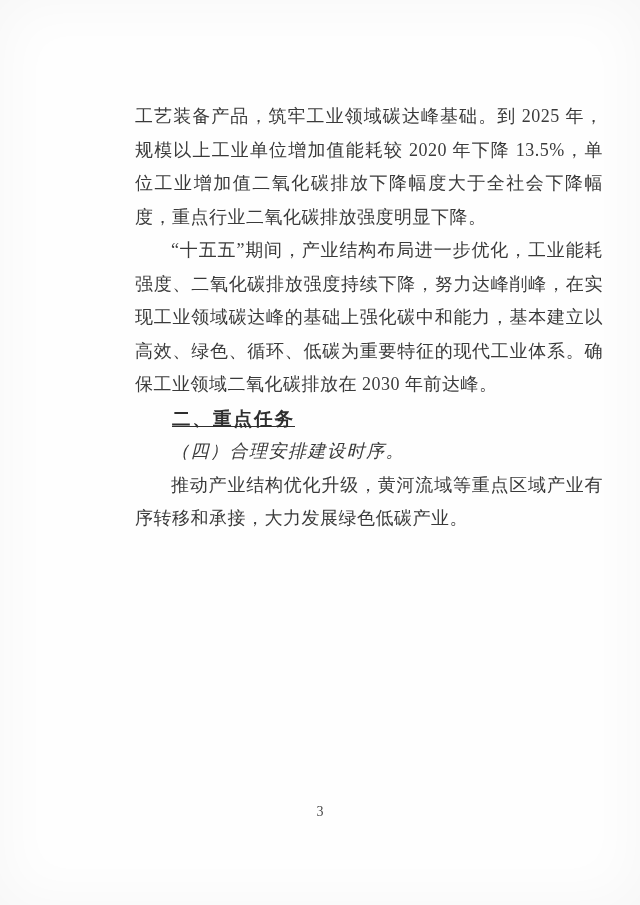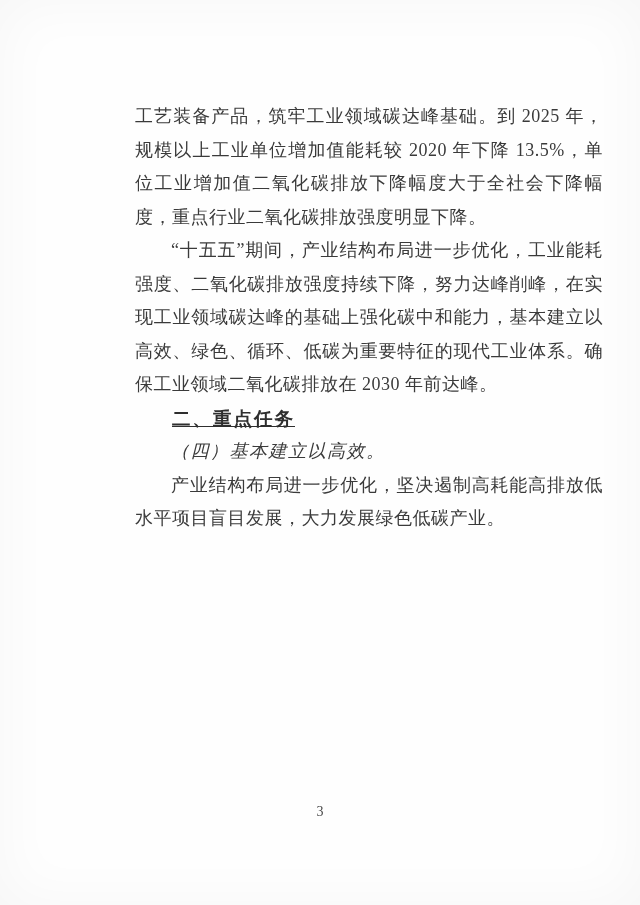--- a/index.html
+++ b/index.html
@@ -74,17 +74,17 @@
   }
 </style>
 </head>
 <body>
 
 <div class="page">
   <div class="content">
     <p class="body-text no-indent">工艺装备产品，筑牢工业领域碳达峰基础。到 2025 年，规模以上工业单位增加值能耗较 2020 年下降 13.5%，单位工业增加值二氧化碳排放下降幅度大于全社会下降幅度，重点行业二氧化碳排放强度明显下降。</p>
     <p class="body-text">“十五五”期间，产业结构布局进一步优化，工业能耗强度、二氧化碳排放强度持续下降，努力达峰削峰，在实现工业领域碳达峰的基础上强化碳中和能力，基本建立以高效、绿色、循环、低碳为重要特征的现代工业体系。确保工业领域二氧化碳排放在 2030 年前达峰。</p>
     <h2 class="heading">二、重点任务</h2>
-    <p class="subheading">（四）基本建立以高效。</p>
-    <p class="body-text">产业结构布局进一步优化，坚决遏制高耗能高排放低水平项目盲目发展，大力发展绿色低碳产业。</p>
+    <p class="subheading">（四）合理安排建设时序。</p>
+    <p class="body-text">推动产业结构优化升级，黄河流域等重点区域产业有序转移和承接，大力发展绿色低碳产业。</p>
   </div>
   <div class="page-number">3</div>
 </div>
 
 </body></html>

